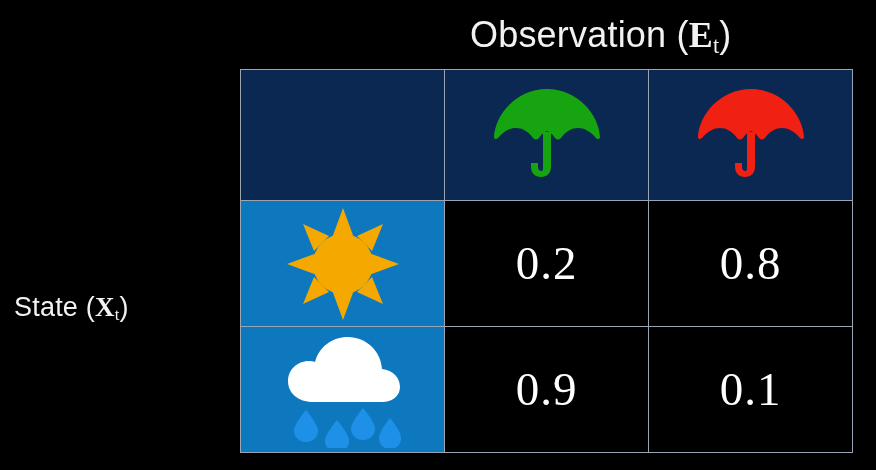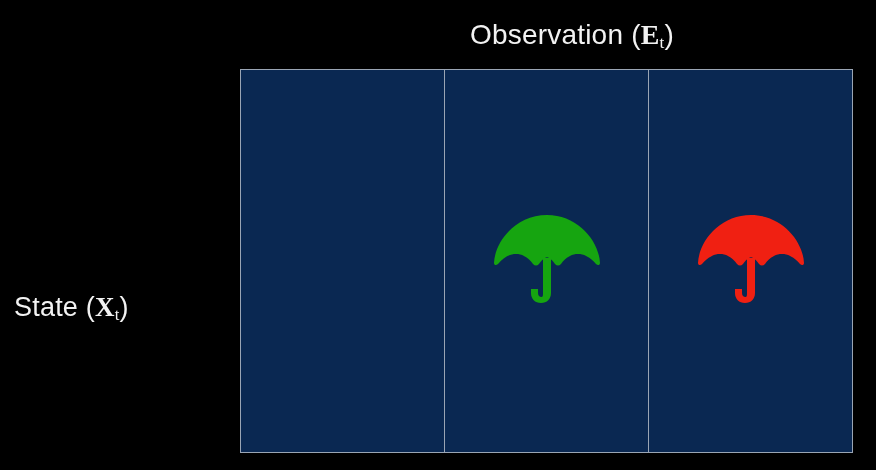--- a/index.html
+++ b/index.html
@@ -22,21 +22,21 @@
     position: absolute;
     color: #f2f2f2;
     font-family: "Liberation Sans", sans-serif;
     font-weight: 400;
     white-space: nowrap;
     letter-spacing: 0.2px;
   }
   #col-caption {
     left: 470px;
     top: 8px;
-    font-size: 28px;
+    font-size: 36px;
     line-height: 54px;
   }
   #row-caption {
     left: 14px;
     top: 283px;
     font-size: 27px;
     line-height: 48px;
   }
   .var {
     font-family: "Liberation Serif", serif;
@@ -132,15 +132,53 @@
       <td class="cell-header col-val">
         <div class="icon-wrap">
           <svg width="112" height="108" viewBox="0 0 112 108" aria-hidden="true">
             <path d="M56 8 C25 8 4 34 3 56 C3 58 5 59 7 57 C13 50 19 47 25 47 C31 47 37 50 42 57 C44 59 46 59 48 57 C50 54 52 52 54 51 L54 51 C55 50 57 50 58 51 C60 52 62 54 64 57 C66 59 68 59 70 57 C75 50 81 47 87 47 C93 47 99 50 105 57 C107 59 109 58 109 56 C108 34 87 8 56 8 Z" fill="#f02012"></path>
             <path d="M52 51 L60 51 L60 86 C60 92 56 96 50 96 C44 96 40 92 40 86 L40 82 L47 82 L47 86 C47 88.5 48.5 90 50.5 90 C52 90 52 88 52 86 Z" fill="#f02012"></path>
           </svg>
         </div>
       </td>
     </tr>
 
+    <tr class="row-data">
+      <td class="cell-state col-icon">
+        <div class="icon-wrap">
+          <svg width="118" height="116" viewBox="0 0 118 116" aria-hidden="true">
+            <g fill="#f5a800">
+              <circle cx="59" cy="58" r="30"></circle>
+              <polygon points="59,2 70,32 48,32"></polygon>
+              <polygon points="59,114 70,84 48,84"></polygon>
+              <polygon points="3,58 33,47 33,69"></polygon>
+              <polygon points="115,58 85,47 85,69"></polygon>
+              <polygon points="19,18 45,30 30,45"></polygon>
+              <polygon points="99,98 73,86 88,71"></polygon>
+              <polygon points="99,18 88,45 73,30"></polygon>
+              <polygon points="19,98 30,71 45,86"></polygon>
+            </g>
+          </svg>
+        </div>
+      </td>
+      <td class="cell-value col-val">0.2</td>
+      <td class="cell-value col-val">0.8</td>
+    </tr>
 
+    <tr class="row-data">
+      <td class="cell-state col-icon">
+        <div class="icon-wrap">
+          <svg width="126" height="116" viewBox="0 0 126 116" aria-hidden="true">
+            <path d="M33 70 C18 70 8 61 8 49 C8 38 17 29 29 29 C31 29 33 29 35 30 C39 15 52 5 68 5 C86 5 101 19 102 37 C113 38 120 46 120 55 C120 64 112 70 102 70 Z" fill="#ffffff"></path>
+            <g fill="#1e90e8">
+              <path d="M26 78 C26 78 14 92 14 99 C14 105 19 110 26 110 C33 110 38 105 38 99 C38 92 26 78 26 78 Z"></path>
+              <path d="M57 88 C57 88 45 102 45 109 C45 115 50 120 57 120 C64 120 69 115 69 109 C69 102 57 88 57 88 Z"></path>
+              <path d="M83 76 C83 76 71 90 71 97 C71 103 76 108 83 108 C90 108 95 103 95 97 C95 90 83 76 83 76 Z"></path>
+              <path d="M110 86 C110 86 99 99 99 106 C99 112 103 117 110 117 C117 117 121 112 121 106 C121 99 110 86 110 86 Z"></path>
+            </g>
+          </svg>
+        </div>
+      </td>
+      <td class="cell-value col-val">0.9</td>
+      <td class="cell-value col-val">0.1</td>
+    </tr>
   </tbody>
 </table>
 
 </body></html>

